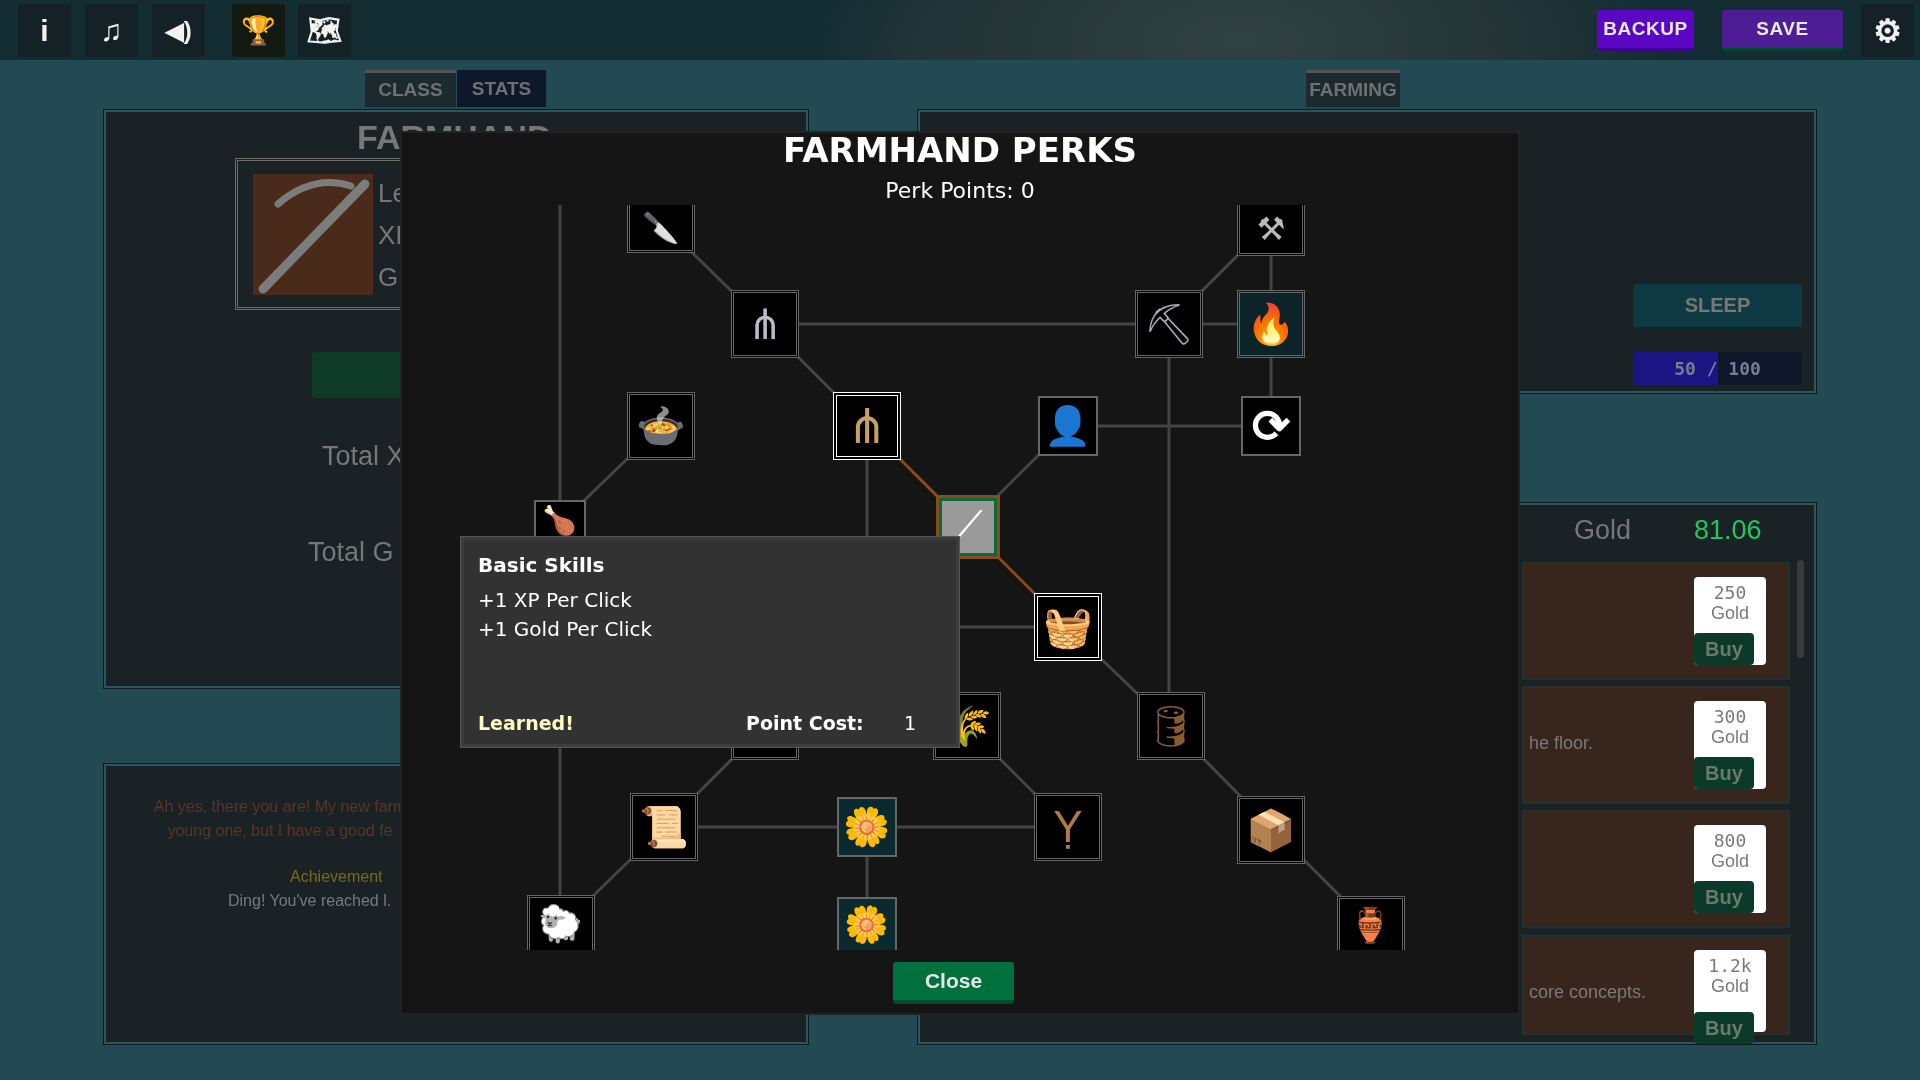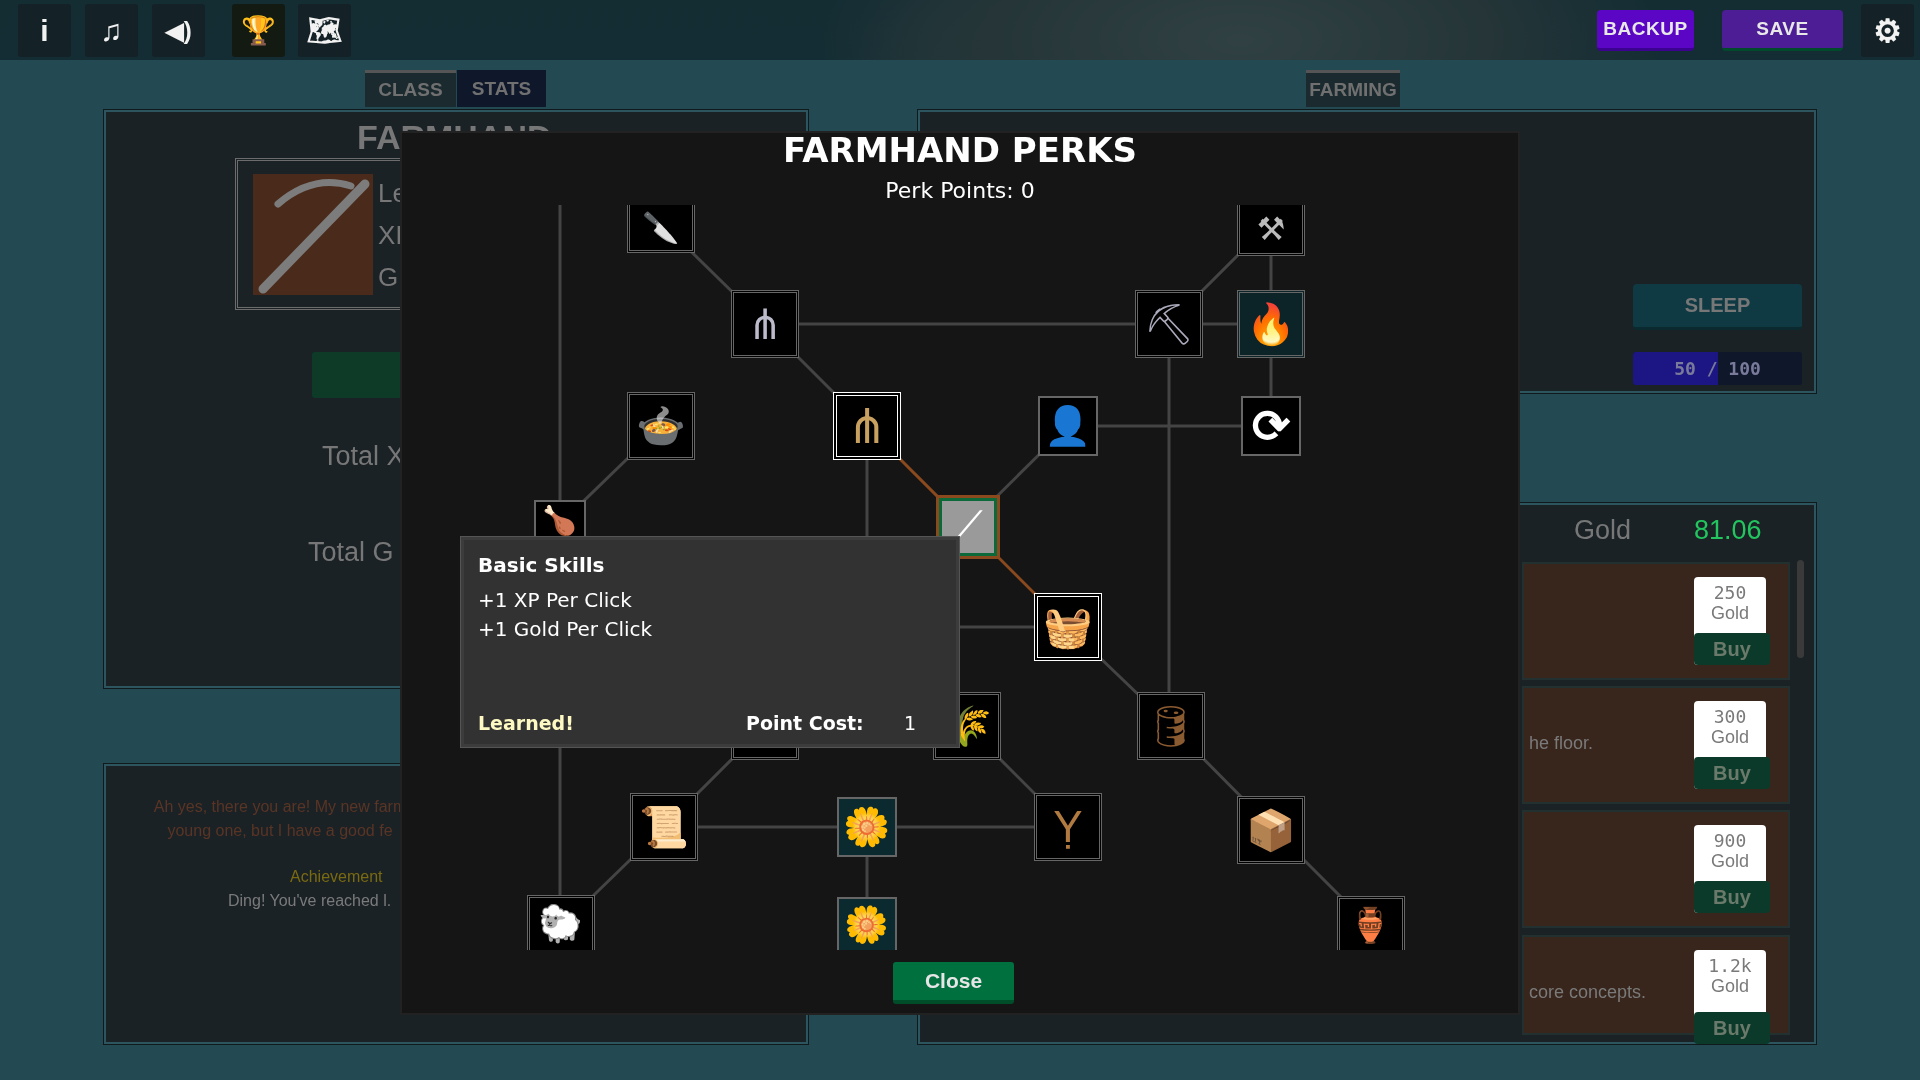--- a/index.html
+++ b/index.html
@@ -45,21 +45,21 @@
   .energy-text { position:absolute; inset:0; display:flex; align-items:center; justify-content:center; font-family:"DejaVu Sans Mono", monospace; font-weight:bold; color:#7a7a9a; font-size: 18px; }
 
   .gold-label { position:absolute; left: 1574px; top: 515px; font-size: 27px; color:#777; }
   .gold-val { position:absolute; left: 1694px; top: 515px; font-size: 27px; color:#22c55e; }
 
   .shop-item { position:absolute; left: 1522px; width: 268px; height: 118px; background:#38261c; border: 2px solid #22302f; }
   .shop-desc { position:absolute; left: 5px; top: 45px; font-size: 18px; color:#7a7a7a; white-space: nowrap; }
   .price-box { position:absolute; right: 22px; top: 13px; width: 72px; height: 88px; background:#ffffff; border-radius: 4px; }
   .price-num { display:block; text-align:center; font-size: 18px; color:#7a7a7a; margin-top: 5px; font-family: "DejaVu Sans Mono", monospace;}
   .price-unit { display:block; text-align:center; font-size: 18px; color:#7a7a7a; }
-  .buy-btn { position:absolute; left: 0; bottom: 0; width: 76px; height: 32px; background:#0c3a2a; border-radius: 4px; color:#6a7a6a; font-weight:bold; font-size: 20px; display:flex; align-items:center; justify-content:center; }
+  .buy-btn { position:absolute; left: 0; bottom: 0; width: 60px; height: 32px; background:#0c3a2a; border-radius: 4px; color:#6a7a6a; font-weight:bold; font-size: 20px; display:flex; align-items:center; justify-content:center; }
   .scrollbar { position:absolute; left: 1797px; top: 560px; width: 7px; height: 98px; background:#3a3a3a; border-radius: 4px; }
 
   
   .modal { position:absolute; left: 400px; top: 131px; width: 1120px; height: 884px; background:#151515; border: 2px solid #222; }
   .modal-title { position:absolute; left:0; right:0; top: 130px; text-align:center; font-size: 34px; font-weight:bold; color:#fff; font-family:"DejaVu Sans", sans-serif; letter-spacing: 0px; }
   .modal-sub { position:absolute; left:0; right:0; top: 178px; text-align:center; font-size: 22px; color:#fff; font-family:"DejaVu Sans", sans-serif; }
   .tree { position:absolute; left: 400px; top: 205px; width: 1120px; height: 745px; overflow:hidden; }
   .tree svg.lines { position:absolute; left:0; top:0; }
   .node { position:absolute; width: 68px; height: 68px; background:#000; border: 3px double #666; display:flex; align-items:center; justify-content:center; font-size: 36px; }
   .node.lit { border-color: #fff; border-width: 4px; border-style: double; }
@@ -139,21 +139,21 @@
   <div class="shop-desc">he floor.</div>
   <div class="price-box">
     <span class="price-num">300</span>
     <span class="price-unit">Gold</span>
     <div class="buy-btn">Buy</div>
   </div>
 </div>
 <div class="shop-item" style="top:810px">
   <div class="shop-desc"></div>
   <div class="price-box">
-    <span class="price-num">900</span>
+    <span class="price-num">800</span>
     <span class="price-unit">Gold</span>
     <div class="buy-btn">Buy</div>
   </div>
 </div>
 <div class="shop-item" style="top:935px;height:100px">
   <div class="shop-desc">core concepts.</div>
   <div class="price-box" style="height:82px">
     <span class="price-num">1.2k</span>
     <span class="price-unit">Gold</span>
     <div class="buy-btn" style="bottom:-12px">Buy</div>

